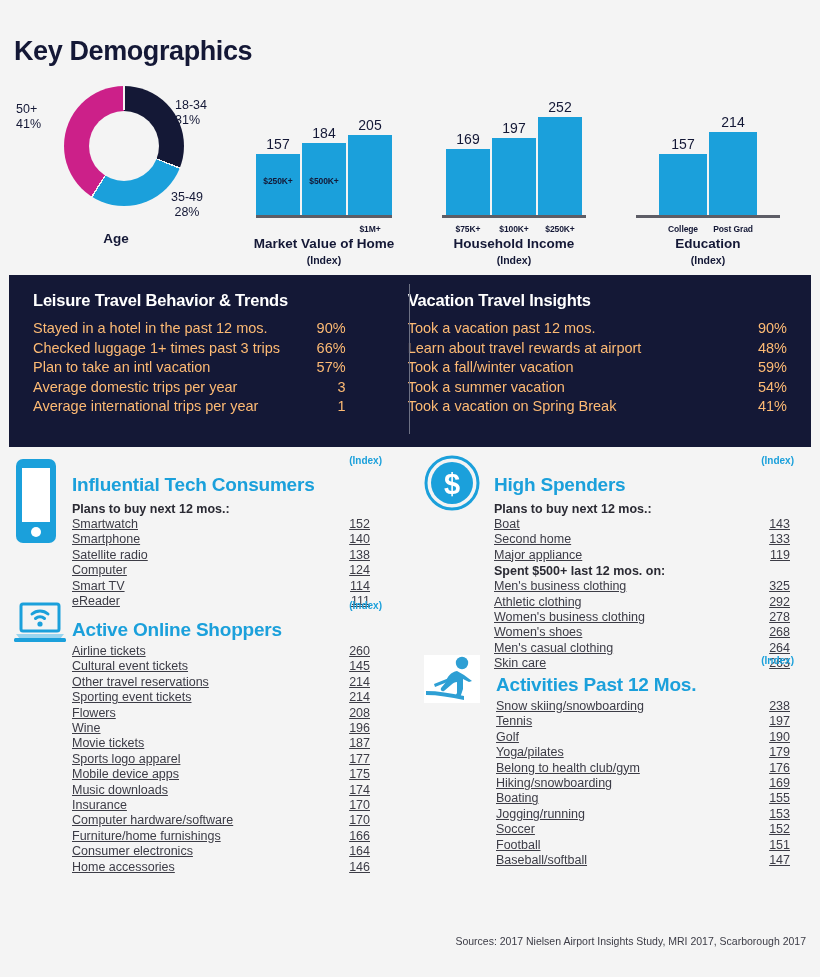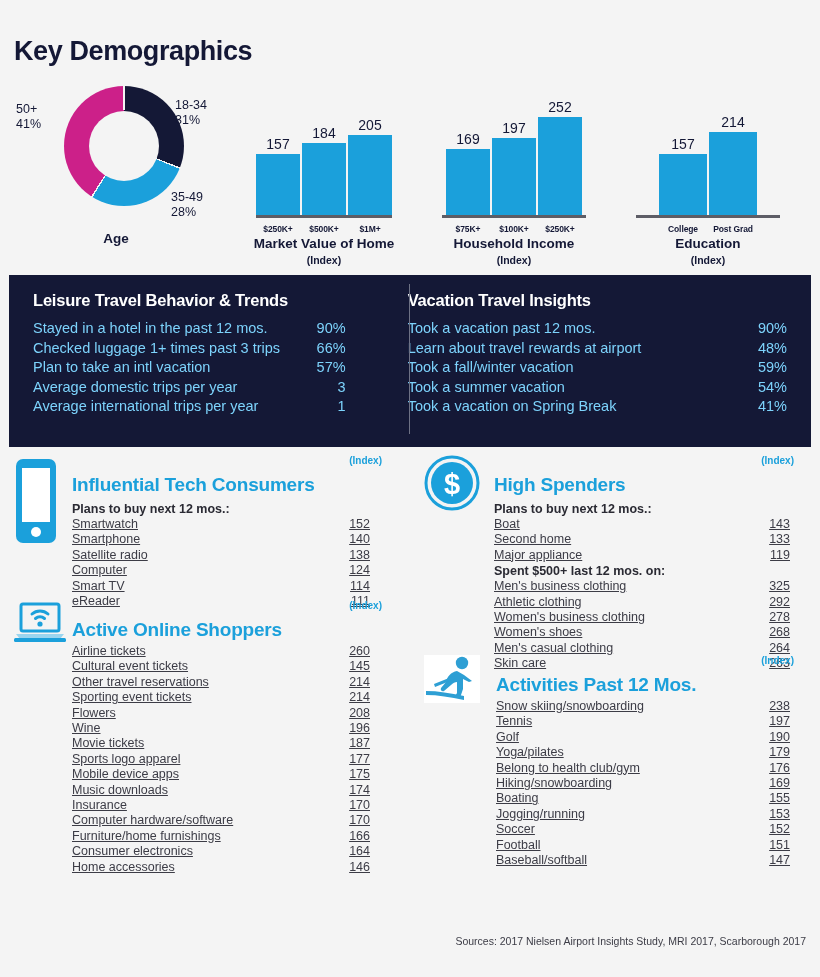--- a/index.html
+++ b/index.html
@@ -65,21 +65,21 @@
     border-radius: 50%;
     background: #f4f4f4;
   }
   .donut-lbl {
     position: absolute;
     font-size: 12.5px;
     line-height: 15px;
     color: #141836;
   }
   .donut-lbl.l1 { left: 167px; top: 18px; text-align: left; }
-  .donut-lbl.l2 { left: 163px; top: 110px; text-align: left; }
+  .donut-lbl.l2 { left: 163px; top: 110px; text-align: center; }
   .donut-lbl.l3 { left: 8px;  top: 22px; text-align: left; }
   .donut-caption {
     position: absolute;
     left: 0;
     top: 151px;
     width: 216px;
     text-align: center;
     font-size: 13.5px;
     font-weight: bold;
     color: #141836;
@@ -198,21 +198,21 @@
     font-size: 16.5px;
     font-weight: bold;
     color: #ffffff;
     margin-bottom: 9px;
     letter-spacing: -0.2px;
   }
   .panel-row {
     display: flex;
     align-items: baseline;
     font-size: 14.5px;
-    color: #7dd3fc;
+    color: #fdba74;
     line-height: 19.5px;
   }
   .panel-row .pr-label { flex: 1 1 auto; }
   .panel-row .pr-val {
     flex: 0 0 auto;
     text-align: right;
     width: 52px;
   }
   .panel-col.left .pr-val { width: 56px; margin-right: 36px; }
   .panel-col.right .pr-val { width: 52px; margin-right: 24px; }
@@ -327,21 +327,21 @@
           </div>
           <div class="bar-col" style="width: 44px;">
             <div class="bar-val">205</div>
             <div class="bar-rect" style="height: 80px; background: rgb(27, 160, 219);"></div>
           </div>
         </div>
       <div class="axis-line"></div>
       <div class="tick-row">
           <div class="tick" style="width: 44px;">$250K+</div>
           <div class="tick" style="width: 44px;">$500K+</div>
-          <div class="tick" style="width: 44px;">$1M+</div>
+          <div class="tick" style="width: 44px; margin-top: 48px;">$1M+</div>
         </div>
       <div class="chart-caption">
         <span>Market Value of Home</span>
         <span class="sub">(Index)</span>
       </div>
     </div>
 
     <div class="bar-block income">
       <div class="bars">
           <div class="bar-col" style="width: 44px;">

